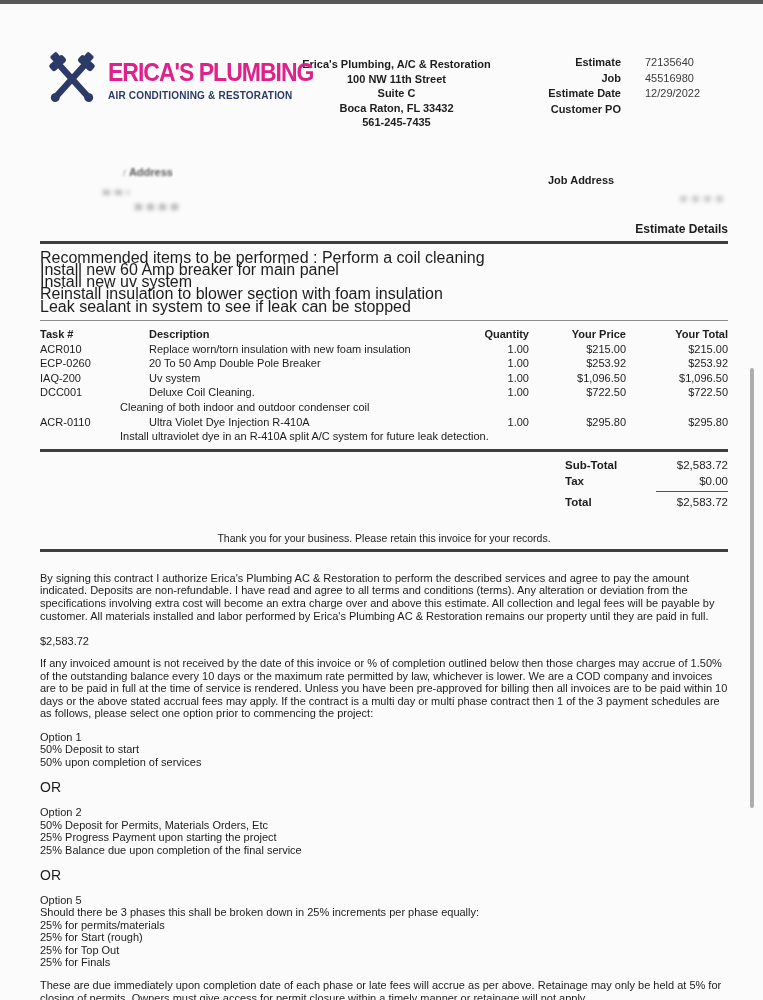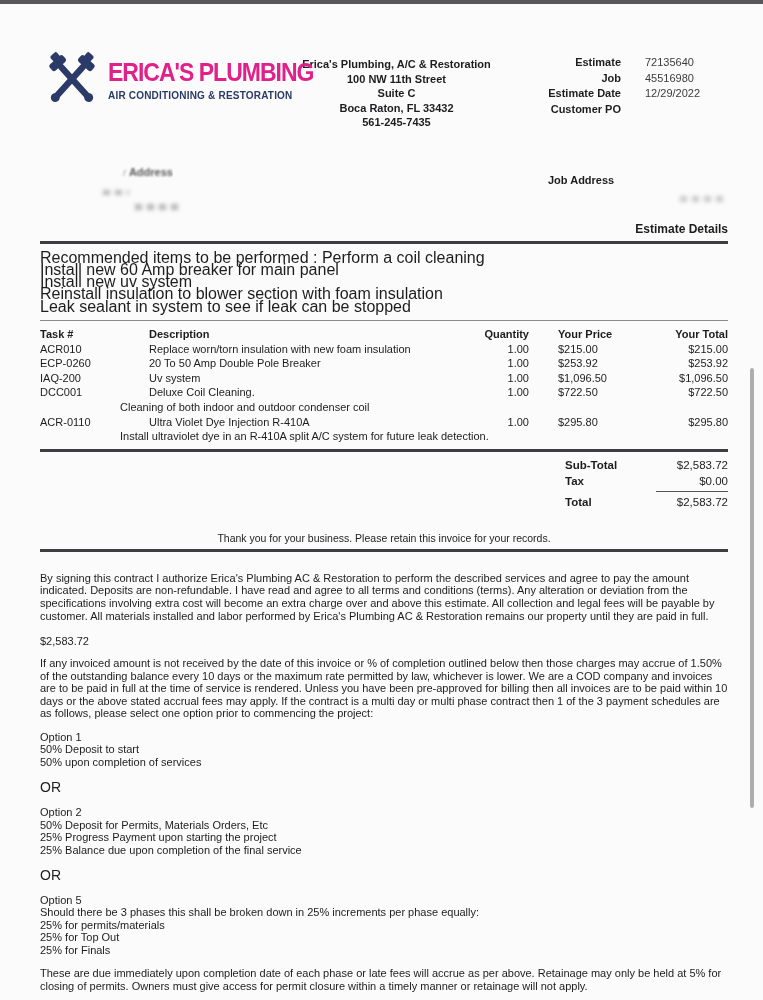--- a/index.html
+++ b/index.html
@@ -55,21 +55,21 @@
   .hr-thick { border: none; border-top: 3px solid #3e3e40; margin-top: 5px; }
   .hr-thin  { border: none; border-top: 1.5px solid #8d8d8f; margin-top: 7px; }
   .rec-items { margin-top: 8px; font-size: 16px; line-height: 12.3px; }
 
   
   .tbl { margin-top: 6px; font-size: 11px; }
   .tbl-line { display: flex; line-height: 14.6px; gap: 29px; }
   .col-task { width: 80px; flex: 0 0 auto; }
   .col-desc { flex: 1; padding-right: 6px; }
   .col-qty  { width: 60px; flex: 0 0 auto; text-align: right; }
-  .col-price{ width: 68px; flex: 0 0 auto; }
+  .col-price{ width: 68px; flex: 0 0 auto; text-align: right; }
   .col-total{ width: 73px; flex: 0 0 auto; text-align: right; }
   .tbl-head { font-weight: bold; }
   .row-detail { margin-left: 80px; line-height: 14.6px; }
   .row-detail:empty { display: none; }
 
   
   .totals { margin-top: 5px; font-size: 11.5px; }
   .totals-row { display: flex; justify-content: flex-end; line-height: 16px; }
   .totals-label { width: 78px; font-weight: bold; text-align: left; }
   .totals-value { width: 85px; text-align: right; }
@@ -272,20 +272,21 @@
     <div>25% Progress Payment upon starting the project</div>
     <div>25% Balance due upon completion of the final service</div>
   </div>
 
   <div class="or-line">OR</div>
 
   <div class="opt-block">
     <div>Option 5</div>
     <div>Should there be 3 phases this shall be broken down in 25% increments per phase equally:</div>
     <div>25% for permits/materials</div>
+    <div>25% for Start (rough)</div>
     <div>25% for Top Out</div>
     <div>25% for Finals</div>
   </div>
 
   <div class="para" style="margin-top:11px">These are due immediately upon completion date of each phase or late fees will accrue as per above. Retainage may only be held at 5% for closing of permits. Owners must give access for permit closure within a timely manner or retainage will not apply.</div>
   <div class="para" style="margin-top:11px">Payments Accepted- Cash, Check, Credit Card, Financing (Terms &amp; Conditions Apply)</div>
 
 </div>
 
 <div class="scrollbar"></div>

